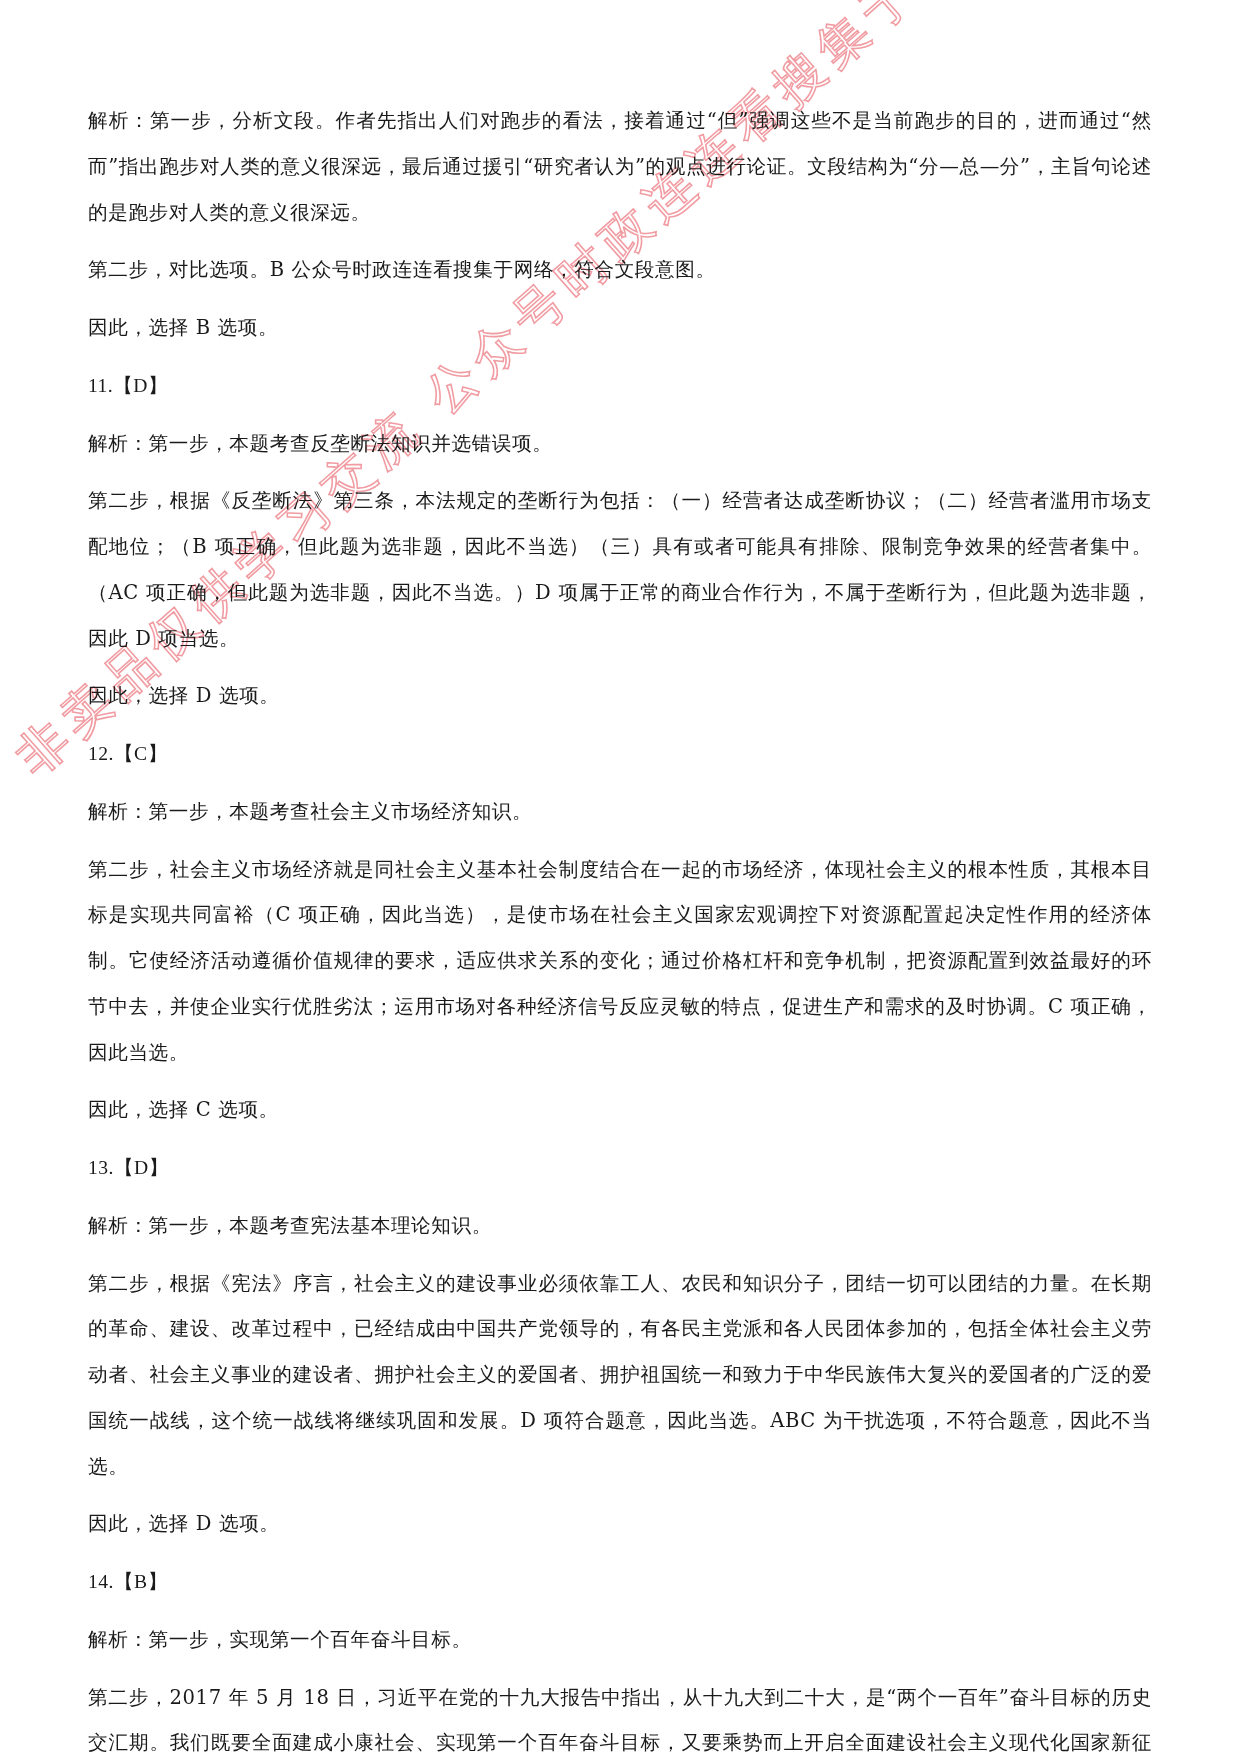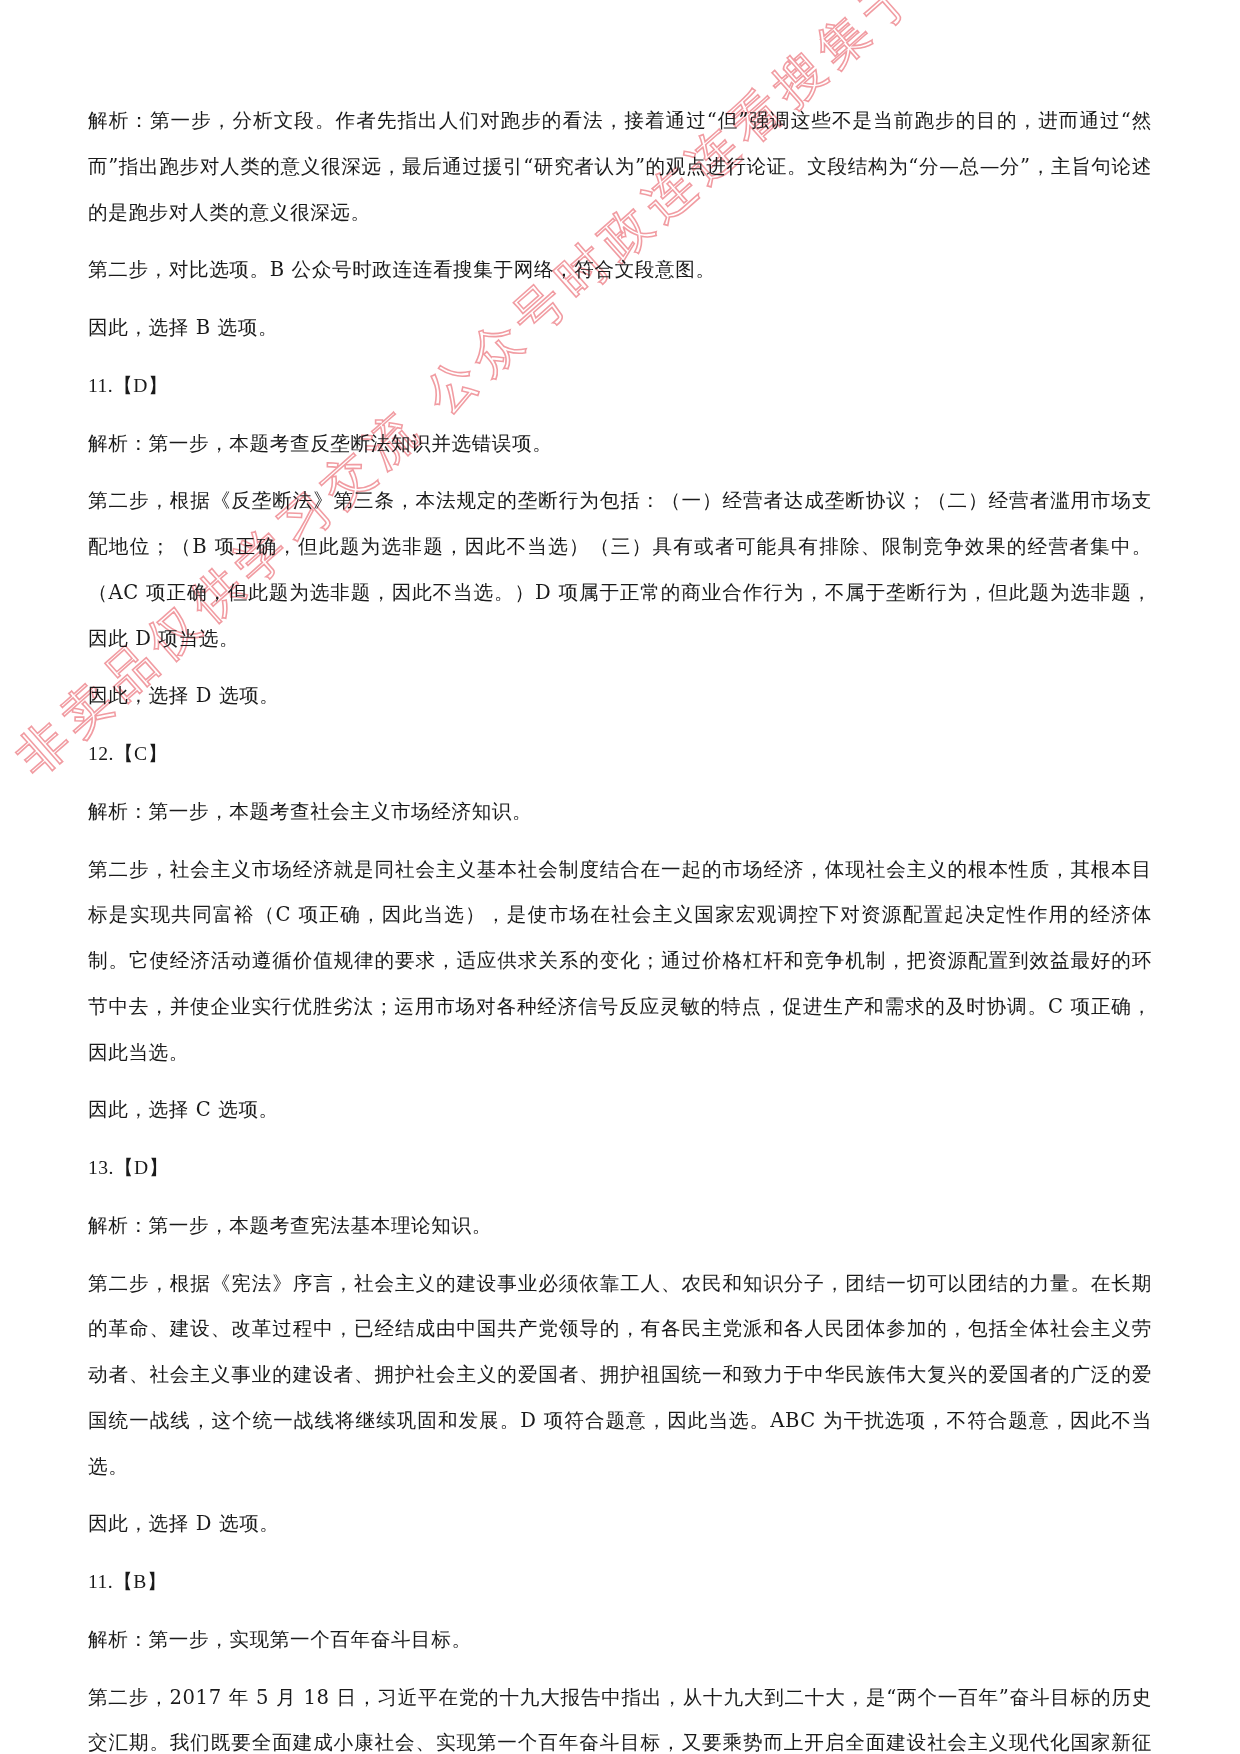--- a/index.html
+++ b/index.html
@@ -53,19 +53,19 @@
   </div>
 
   <div>
     <p class="para answer">13.【D】</p>
     <p class="para">解析：第一步，本题考查宪法基本理论知识。</p>
     <p class="para">第二步，根据《宪法》序言，社会主义的建设事业必须依靠工人、农民和知识分子，团结一切可以团结的力量。在长期的革命、建设、改革过程中，已经结成由中国共产党领导的，有各民主党派和各人民团体参加的，包括全体社会主义劳动者、社会主义事业的建设者、拥护社会主义的爱国者、拥护祖国统一和致力于中华民族伟大复兴的爱国者的广泛的爱国统一战线，这个统一战线将继续巩固和发展。D 项符合题意，因此当选。ABC 为干扰选项，不符合题意，因此不当选。</p>
     <p class="para">因此，选择 D 选项。</p>
   </div>
 
   <div>
-    <p class="para answer">11.【B】</p>
+    <p class="para answer">14.【B】</p>
     <p class="para">解析：第一步，实现第一个百年奋斗目标。</p>
     <p class="para">第二步，2017 年 5 月 18 日，习近平在党的十九大报告中指出，从十九大到二十大，是“两个一百年”奋斗目标的历史交汇期。我们既要全面建成小康社会、实现第一个百年奋斗目标，又要乘势而上开启全面建设社会主义现代化国家新征程，向第二个百年奋斗目标进军。</p>
     <p class="para">因此，选择 B 选项。</p>
   </div>
 
 </div>
 
 </body></html>

